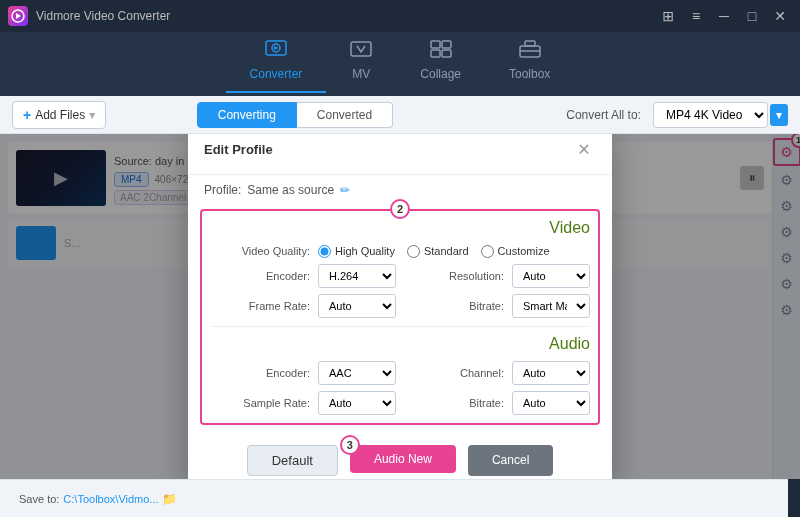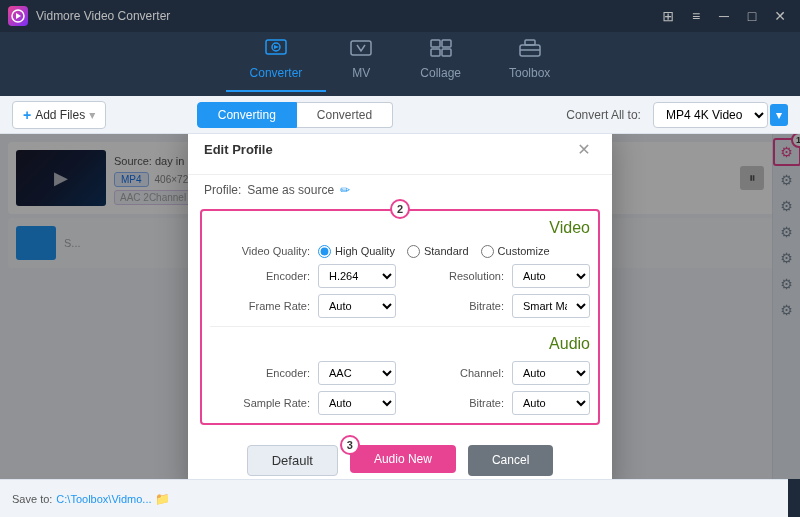--- a/index.html
+++ b/index.html
@@ -43,23 +43,23 @@
       cursor: pointer;
       font-size: 14px;
       display: flex; align-items: center; justify-content: center;
     }
 
     
     .nav-bar {
       background: #253447;
       height: 64px;
       display: flex;
-      align-items: flex-end;
+      align-items: flex-start;
       justify-content: center;
-      padding-bottom: 4px;
+      padding-bottom: 12px;
       gap: 0;
     }
     .nav-item {
       display: flex;
       flex-direction: column;
       align-items: center;
       padding: 8px 24px 10px;
       color: #8a9bb0;
       cursor: pointer;
       font-size: 12px;
@@ -242,21 +242,21 @@
     
     .bottom-bar {
       position: absolute;
       bottom: 0;
       left: 0;
       right: 12px;
       background: #f0f4f8;
       height: 38px;
       display: flex;
       align-items: center;
-      padding: 0 12px;
+      padding: 0 19px;
       border-top: 1px solid #dce3ec;
       font-size: 11px;
       color: #555;
     }
     .save-to-label { white-space: nowrap; margin-right: 4px; }
     .save-path { color: #2196f3; font-size: 11px; }
 
     
     .modal-overlay {
       position: absolute;

